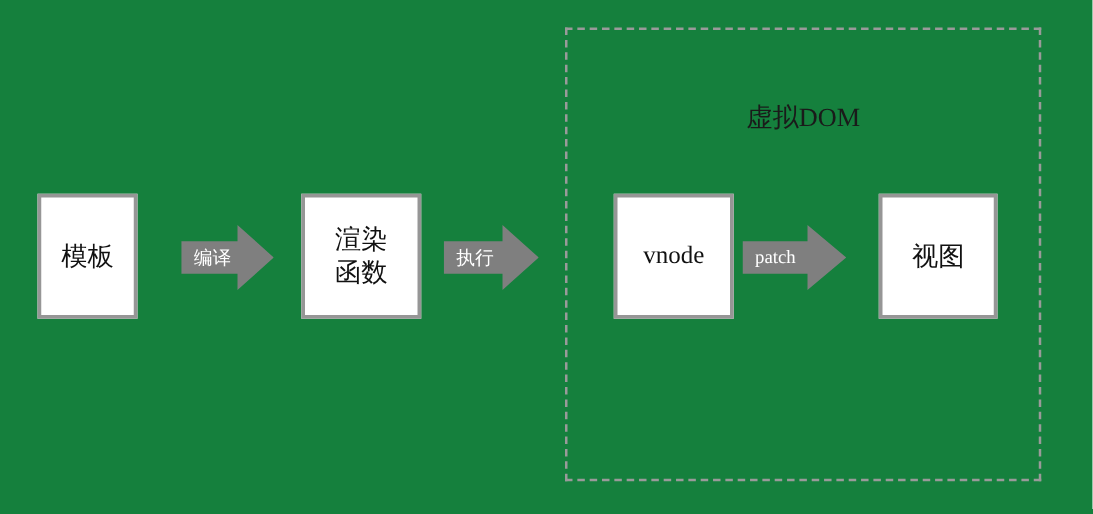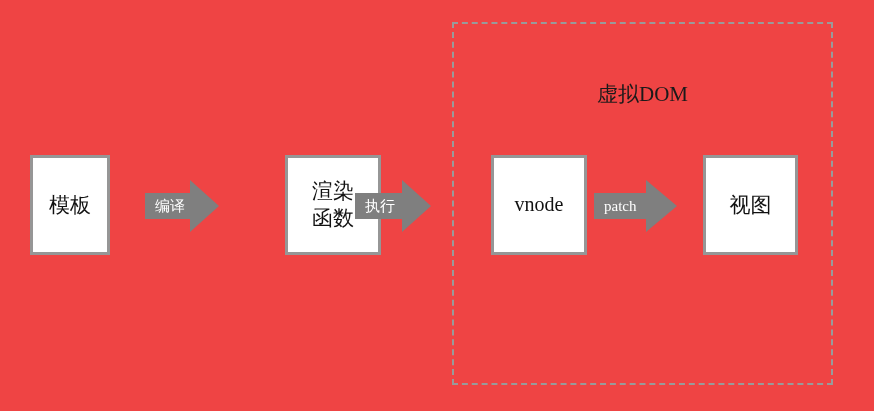--- a/index.html
+++ b/index.html
@@ -7,21 +7,21 @@
     padding: 0;
     background: #ffffff;
   }
   body {
     font-family: "Liberation Serif", "DejaVu Serif", serif;
   }
   #canvas {
     position: relative;
     width: 874px;
     height: 411px;
-    background: #ef4444;
+    background: #15803d;
     overflow: hidden;
   }
 
   
   .vdom-container {
     position: absolute;
     left: 452px;
     top: 22px;
     width: 381px;
     height: 363px;
@@ -56,21 +56,21 @@
     font-size: 21px;
     color: #111111;
     line-height: 1.28;
     white-space: pre-line;
   }
   .node-label.latin {
     font-size: 20px;
   }
 
   #box-template { left: 30px;  top: 155px; width: 80px;  height: 100px; }
-  #box-render   { left: 241px; top: 155px; width: 96px;  height: 100px; margin-left: 44px; }
+  #box-render   { left: 241px; top: 155px; width: 96px;  height: 100px; }
   #box-vnode    { left: 491px; top: 155px; width: 96px;  height: 100px; }
   #box-view     { left: 703px; top: 155px; width: 95px;  height: 100px; }
 
   
   .arrow {
     position: absolute;
     top: 180px;
     height: 52px;
   }
   .arrow svg { display: block; }

